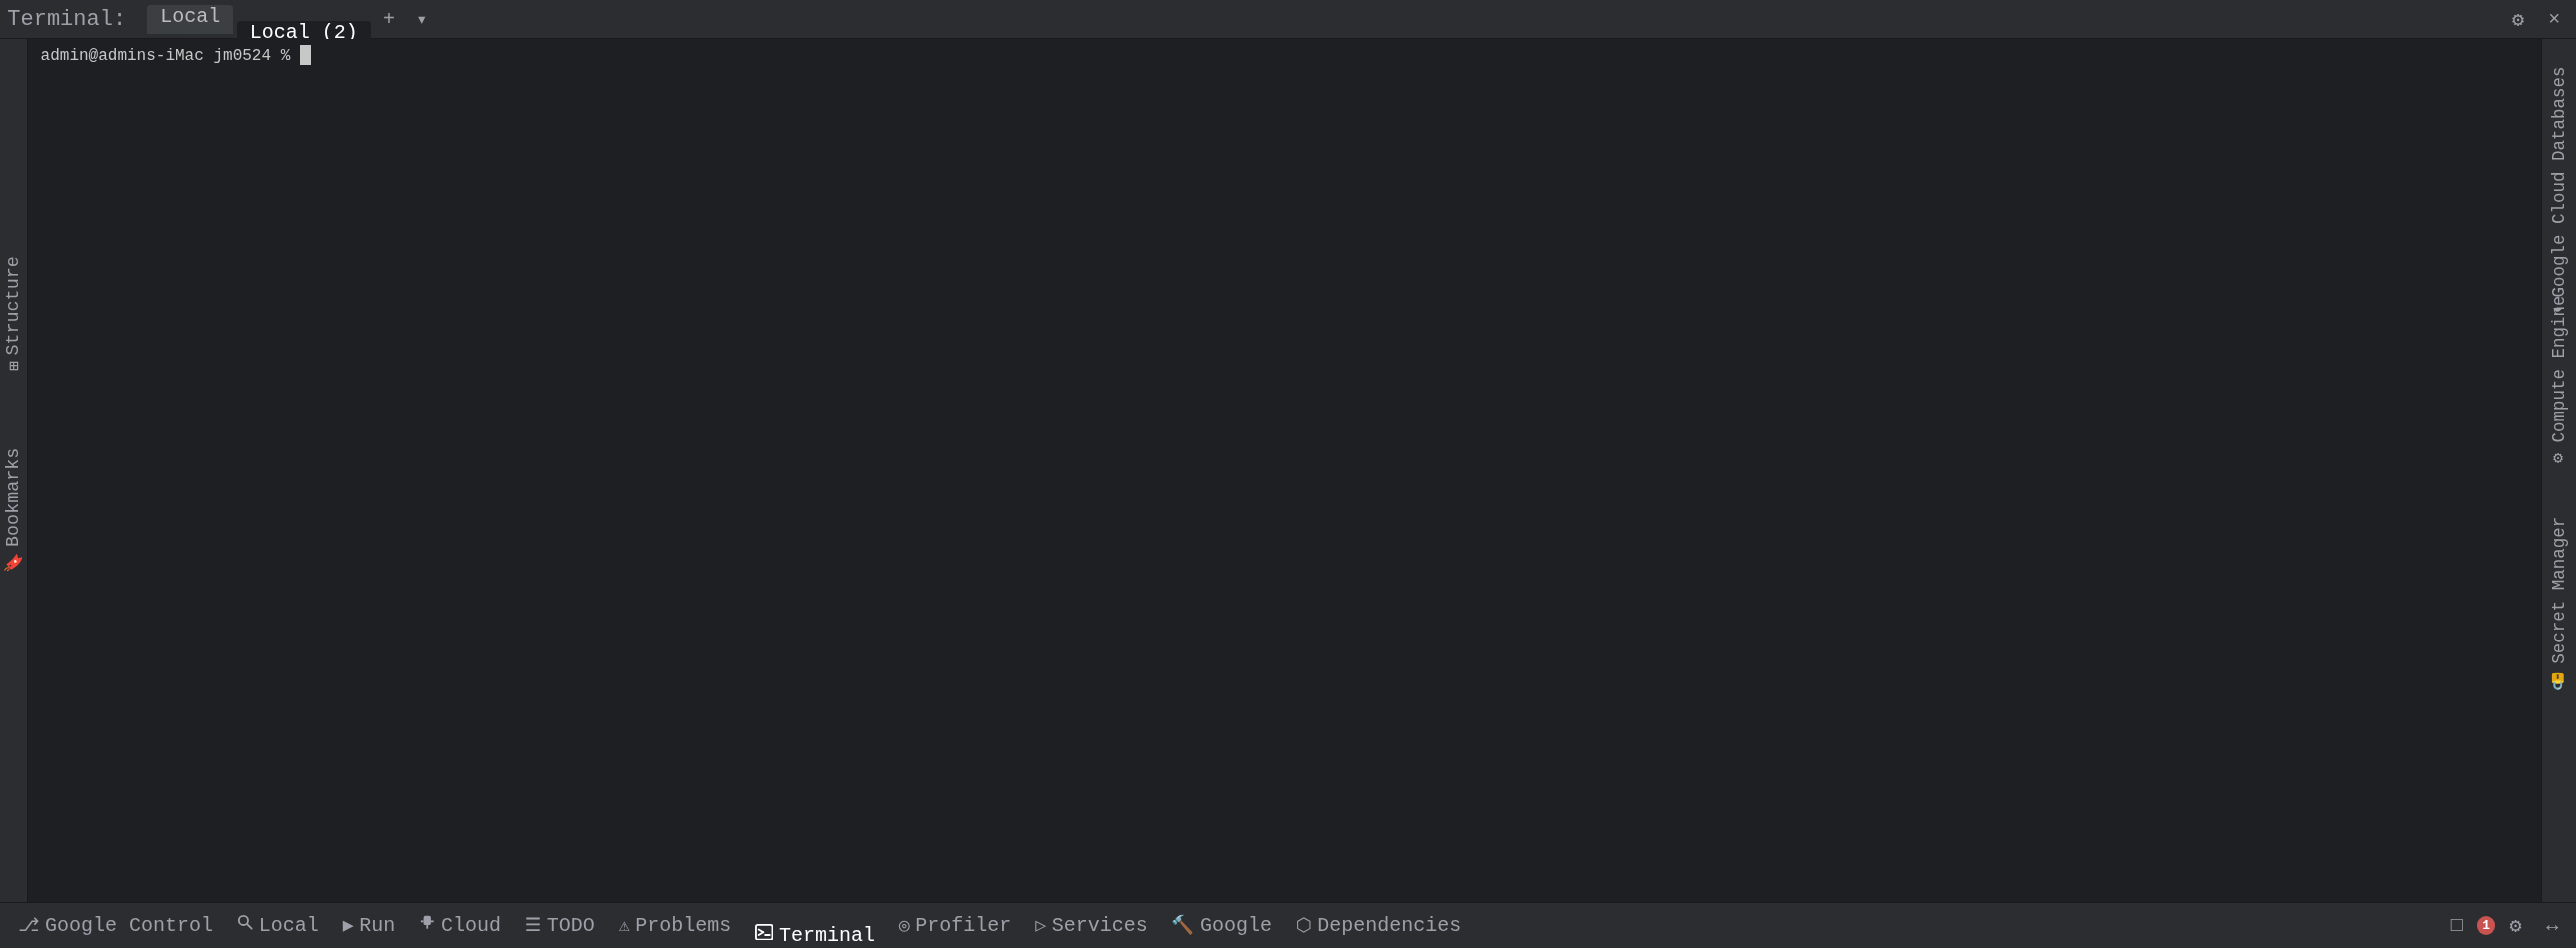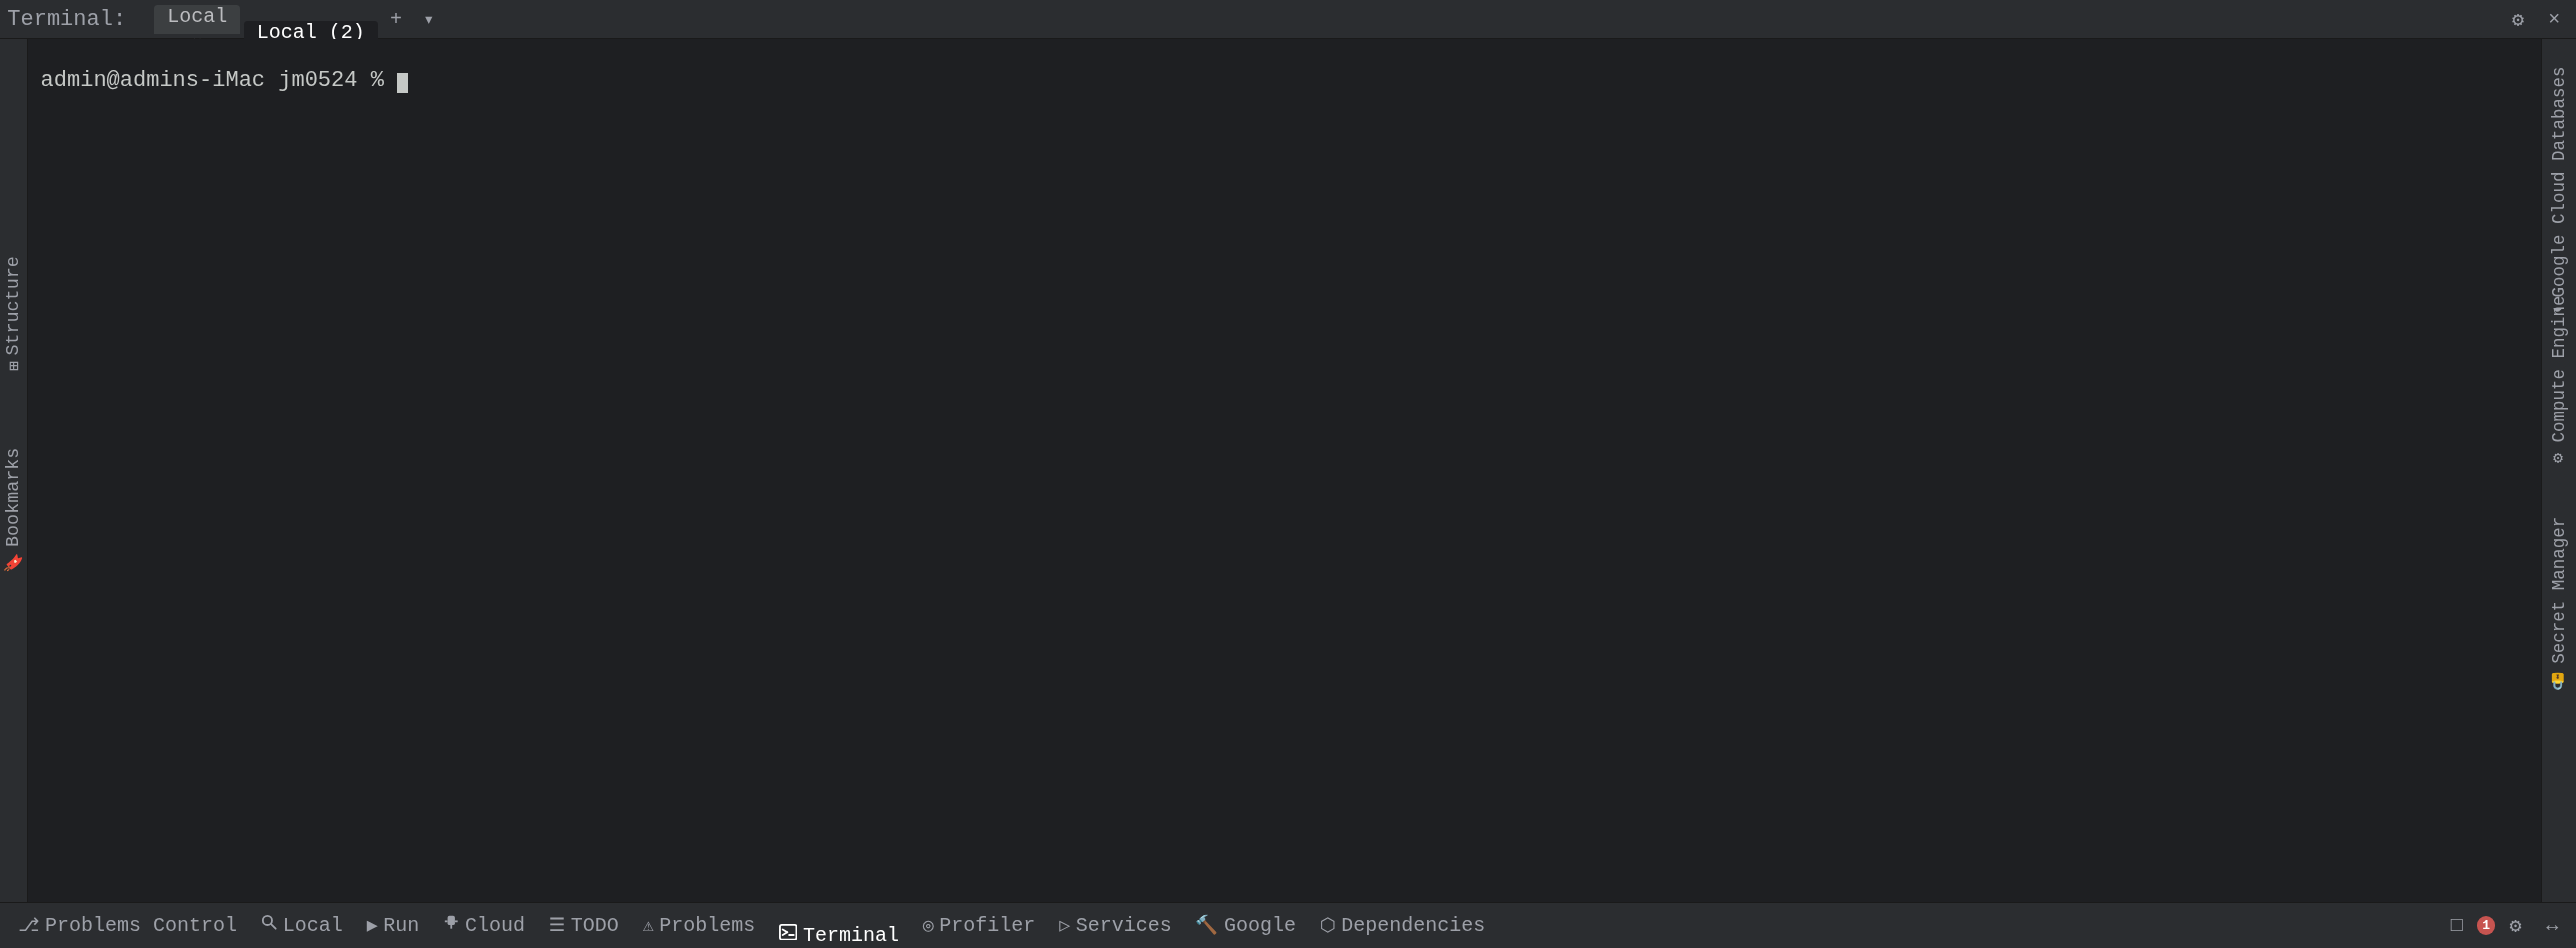--- a/index.html
+++ b/index.html
@@ -25,21 +25,21 @@
       display: flex;
       align-items: center;
       padding: 0 7.3px;
       border-bottom: 0.9px solid #1a1a1a;
       flex-shrink: 0;
     }
 
     .title-bar-label {
       color: #9da0a8;
       font-size: 22px;
-      margin-right: 28px;
+      margin-right: 21px;
     }
 
     .tab {
       display: flex;
       align-items: center;
       height: 29px;
       padding: 0 13px;
       background: #3c3f41;
       border-radius: 3.7px 3.7px 0 0;
       margin-right: 3.7px;
@@ -162,23 +162,23 @@
 
     
     .terminal-area {
       flex: 1;
       background: #1e1f22;
       position: relative;
       overflow: hidden;
     }
 
     .terminal-content {
-      padding: 25px 13px;
+      padding: 5px 13px;
       color: #c5c8c6;
-      font-size: 22px;
+      font-size: 16px;
       line-height: 1.5;
     }
 
     .prompt-text {
       color: #c5c8c6;
     }
 
     
     .right-sidebar {
       width: 35px;
@@ -370,21 +370,21 @@
       <span>Secret Manager</span>
     </div>
   </div>
 
 </div>
 
 <div class="bottom-toolbar">
 
   <div class="toolbar-item">
     <span class="toolbar-item-icon">⎇</span>
-    <span>Problems Control</span>
+    <span>Google Control</span>
   </div>
 
   <div class="toolbar-item">
     <span class="toolbar-item-icon">
       <svg width="16.5" height="16.5" viewBox="0 0 18 18" fill="none" xmlns="http://www.w3.org/2000/svg">
         <circle cx="7" cy="7" r="5" stroke="#9da0a8" stroke-width="2"></circle>
         <line x1="11" y1="11" x2="16" y2="16" stroke="#9da0a8" stroke-width="2" stroke-linecap="round"></line>
       </svg>
     </span>
     <span>Local</span>

